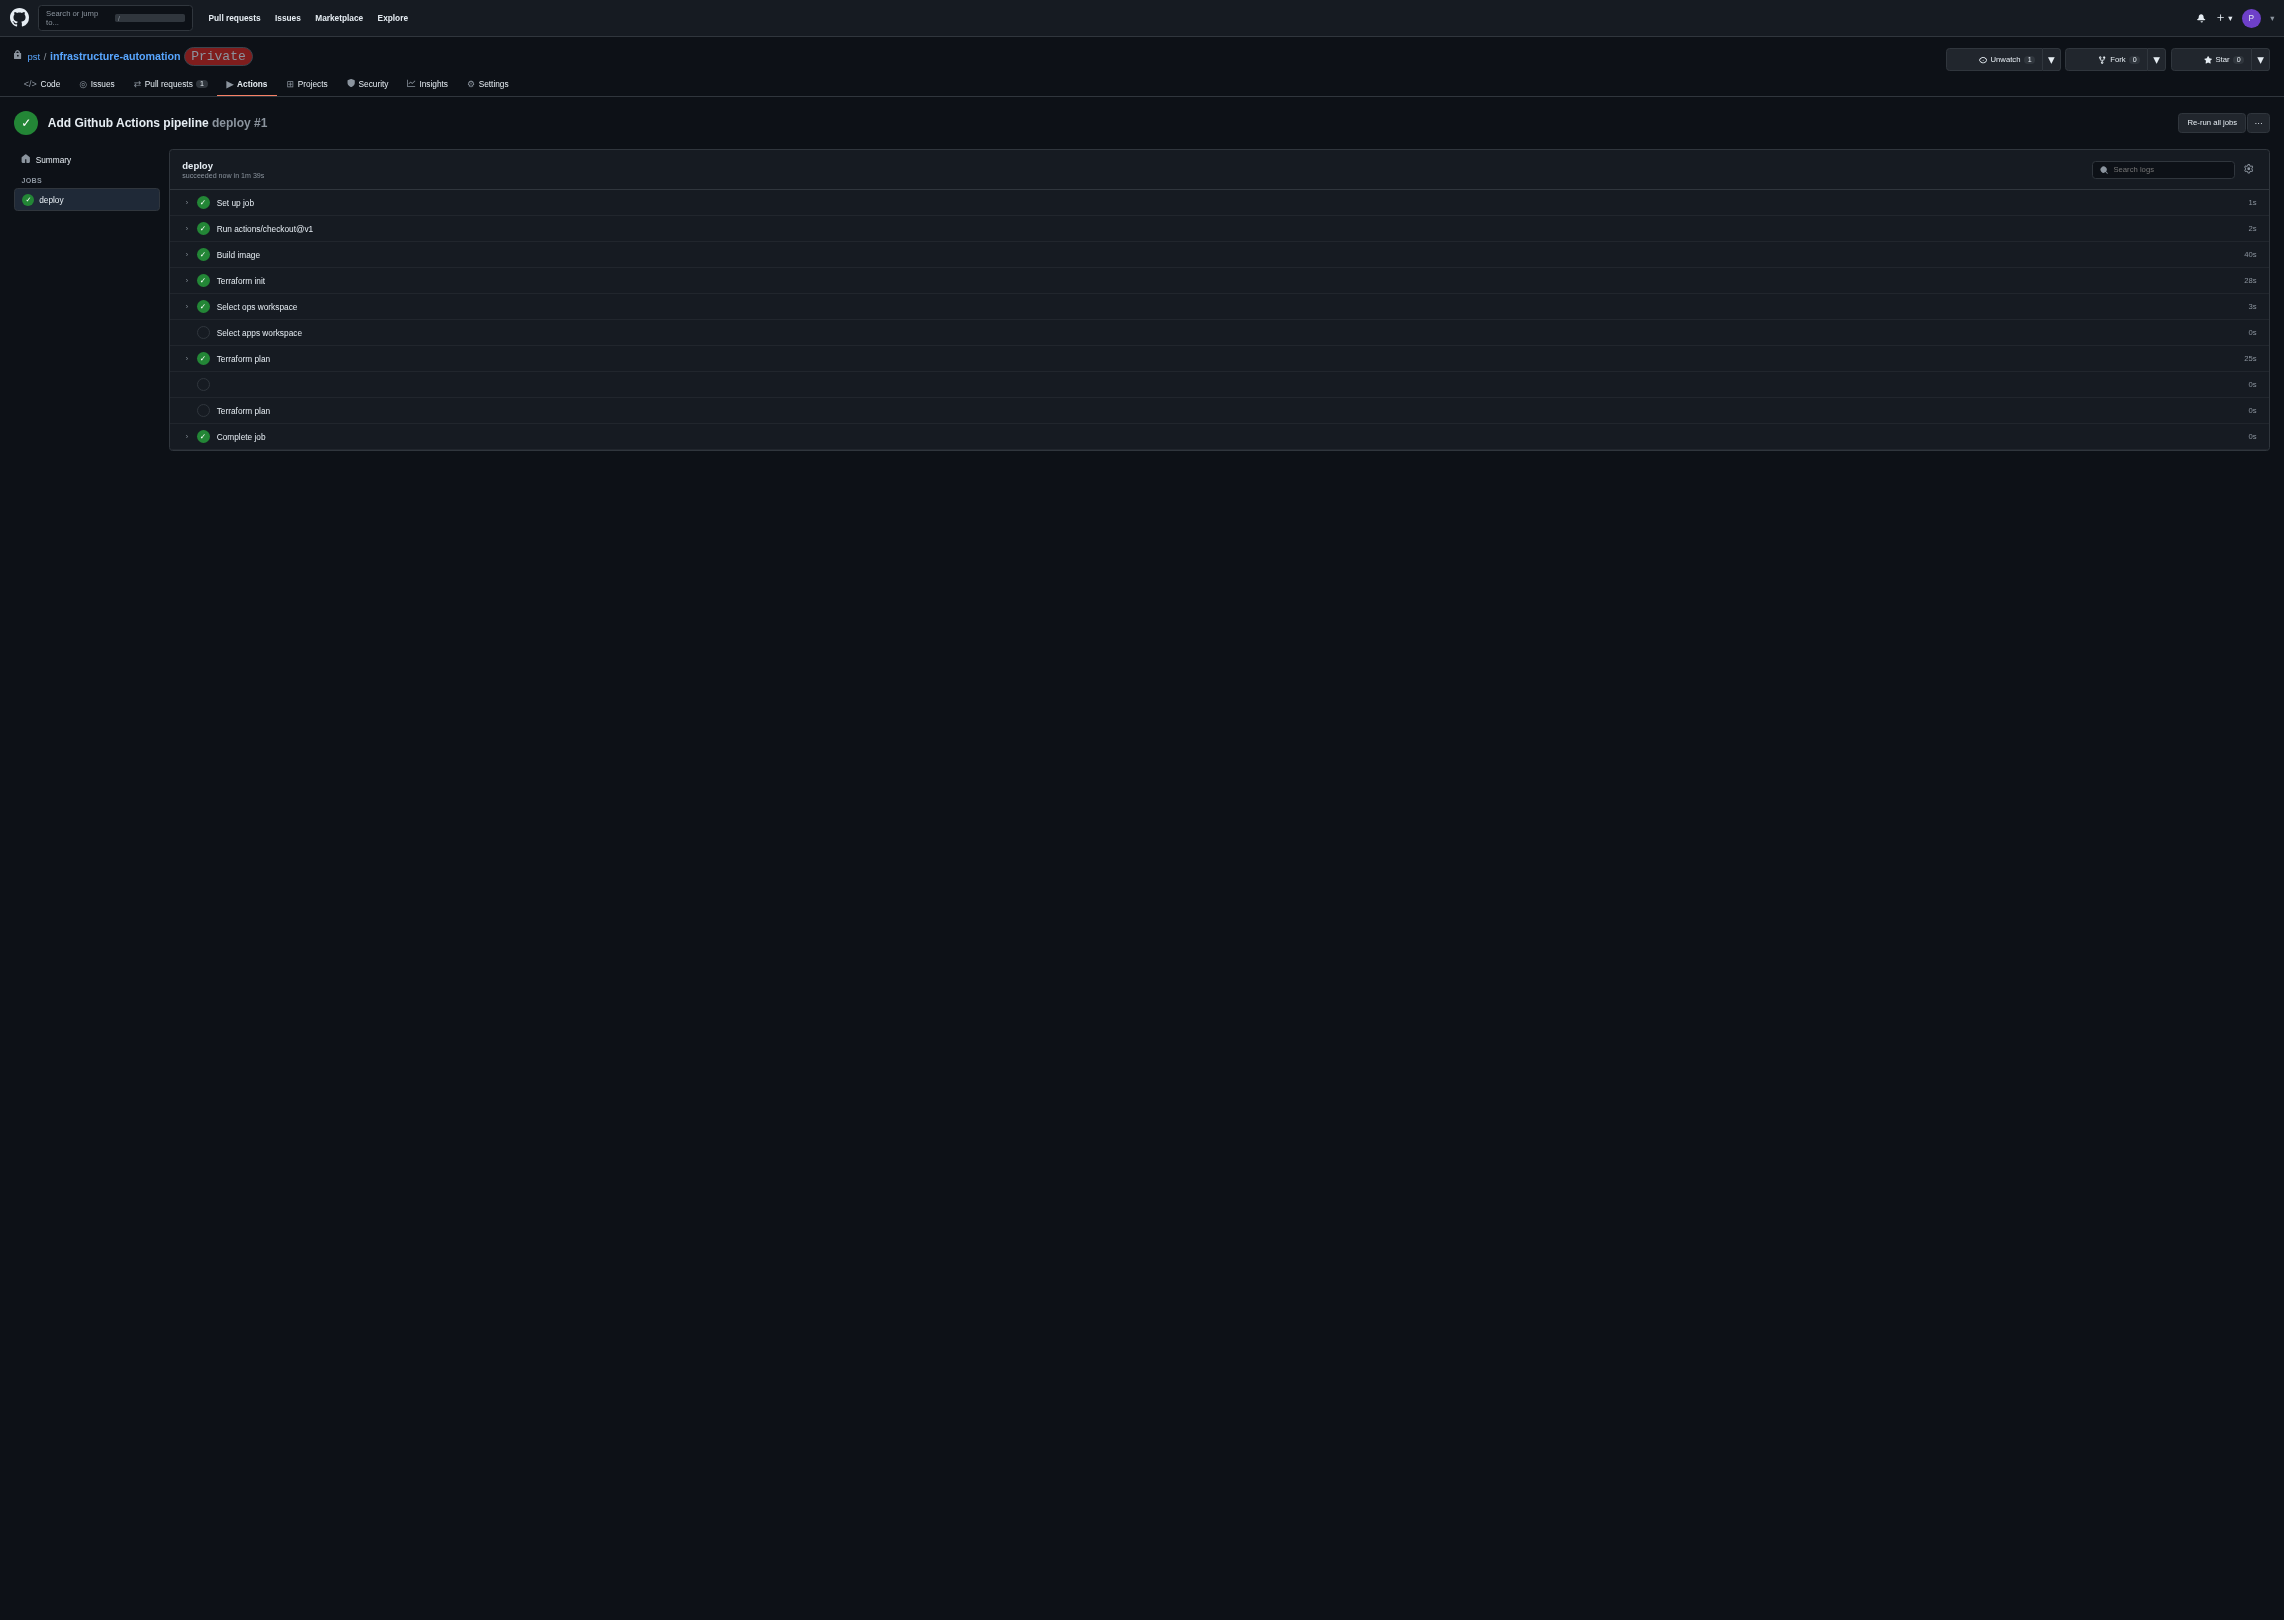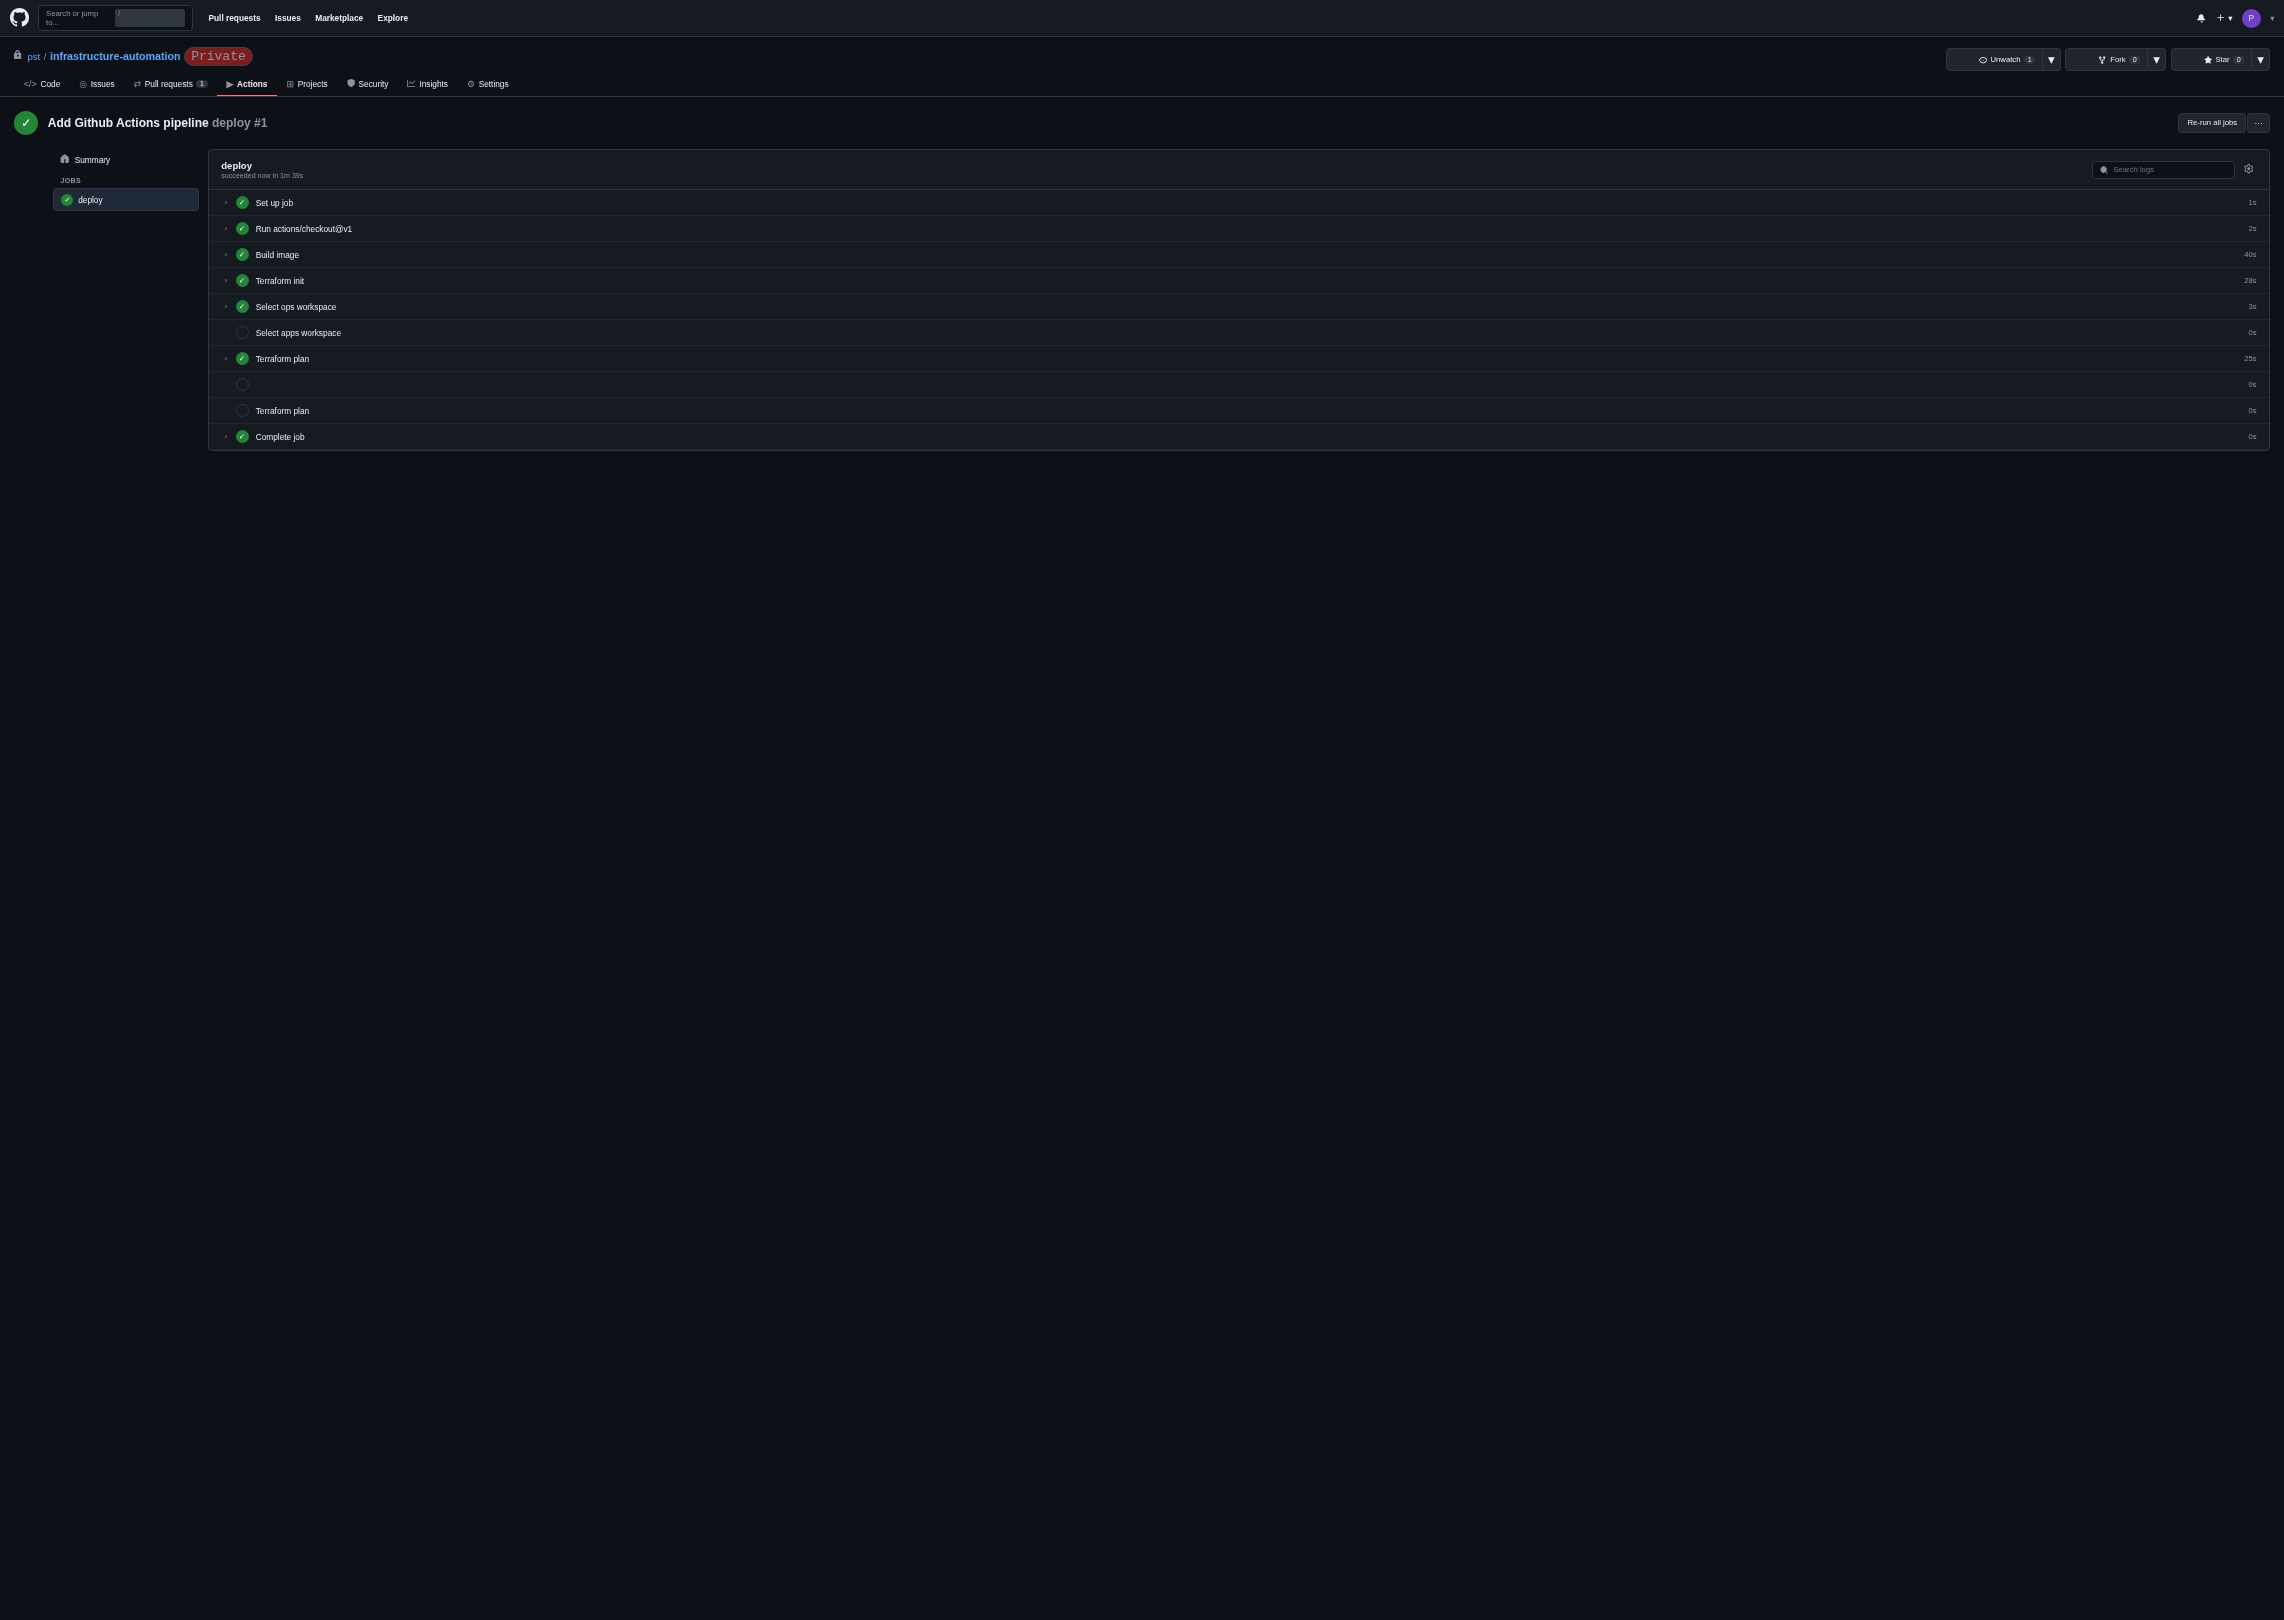--- a/index.html
+++ b/index.html
@@ -22,20 +22,21 @@
       gap: 9.5px;
     }
     .top-nav-logo {
       width: 19px;
       height: 19px;
       fill: #e6edf3;
       flex-shrink: 0;
     }
     .search-box {
       display: flex;
+      align-items: center;
       background: #0d1117;
       border: 0.6px solid #30363d;
       border-radius: 3.6px;
       padding: 3px 7.1px;
       color: #8b949e;
       gap: 4.8px;
       min-width: 155px;
       cursor: text;
     }
     .search-box span { flex: 1; font-size: 7.7px; }
@@ -232,21 +233,20 @@
       padding: 3.6px 6px;
       font-size: 8.3px;
       cursor: pointer;
     }
 
     
     .actions-sidebar {
       width: 155px;
       flex-shrink: 0;
       padding-right: 9.5px;
-      margin-left: 39px;
     }
     .sidebar-summary {
       display: flex;
       align-items: center;
       gap: 4.8px;
       padding: 4.8px 7.1px;
       border-radius: 3.6px;
       color: #e6edf3;
       cursor: pointer;
       font-size: 8.3px;

